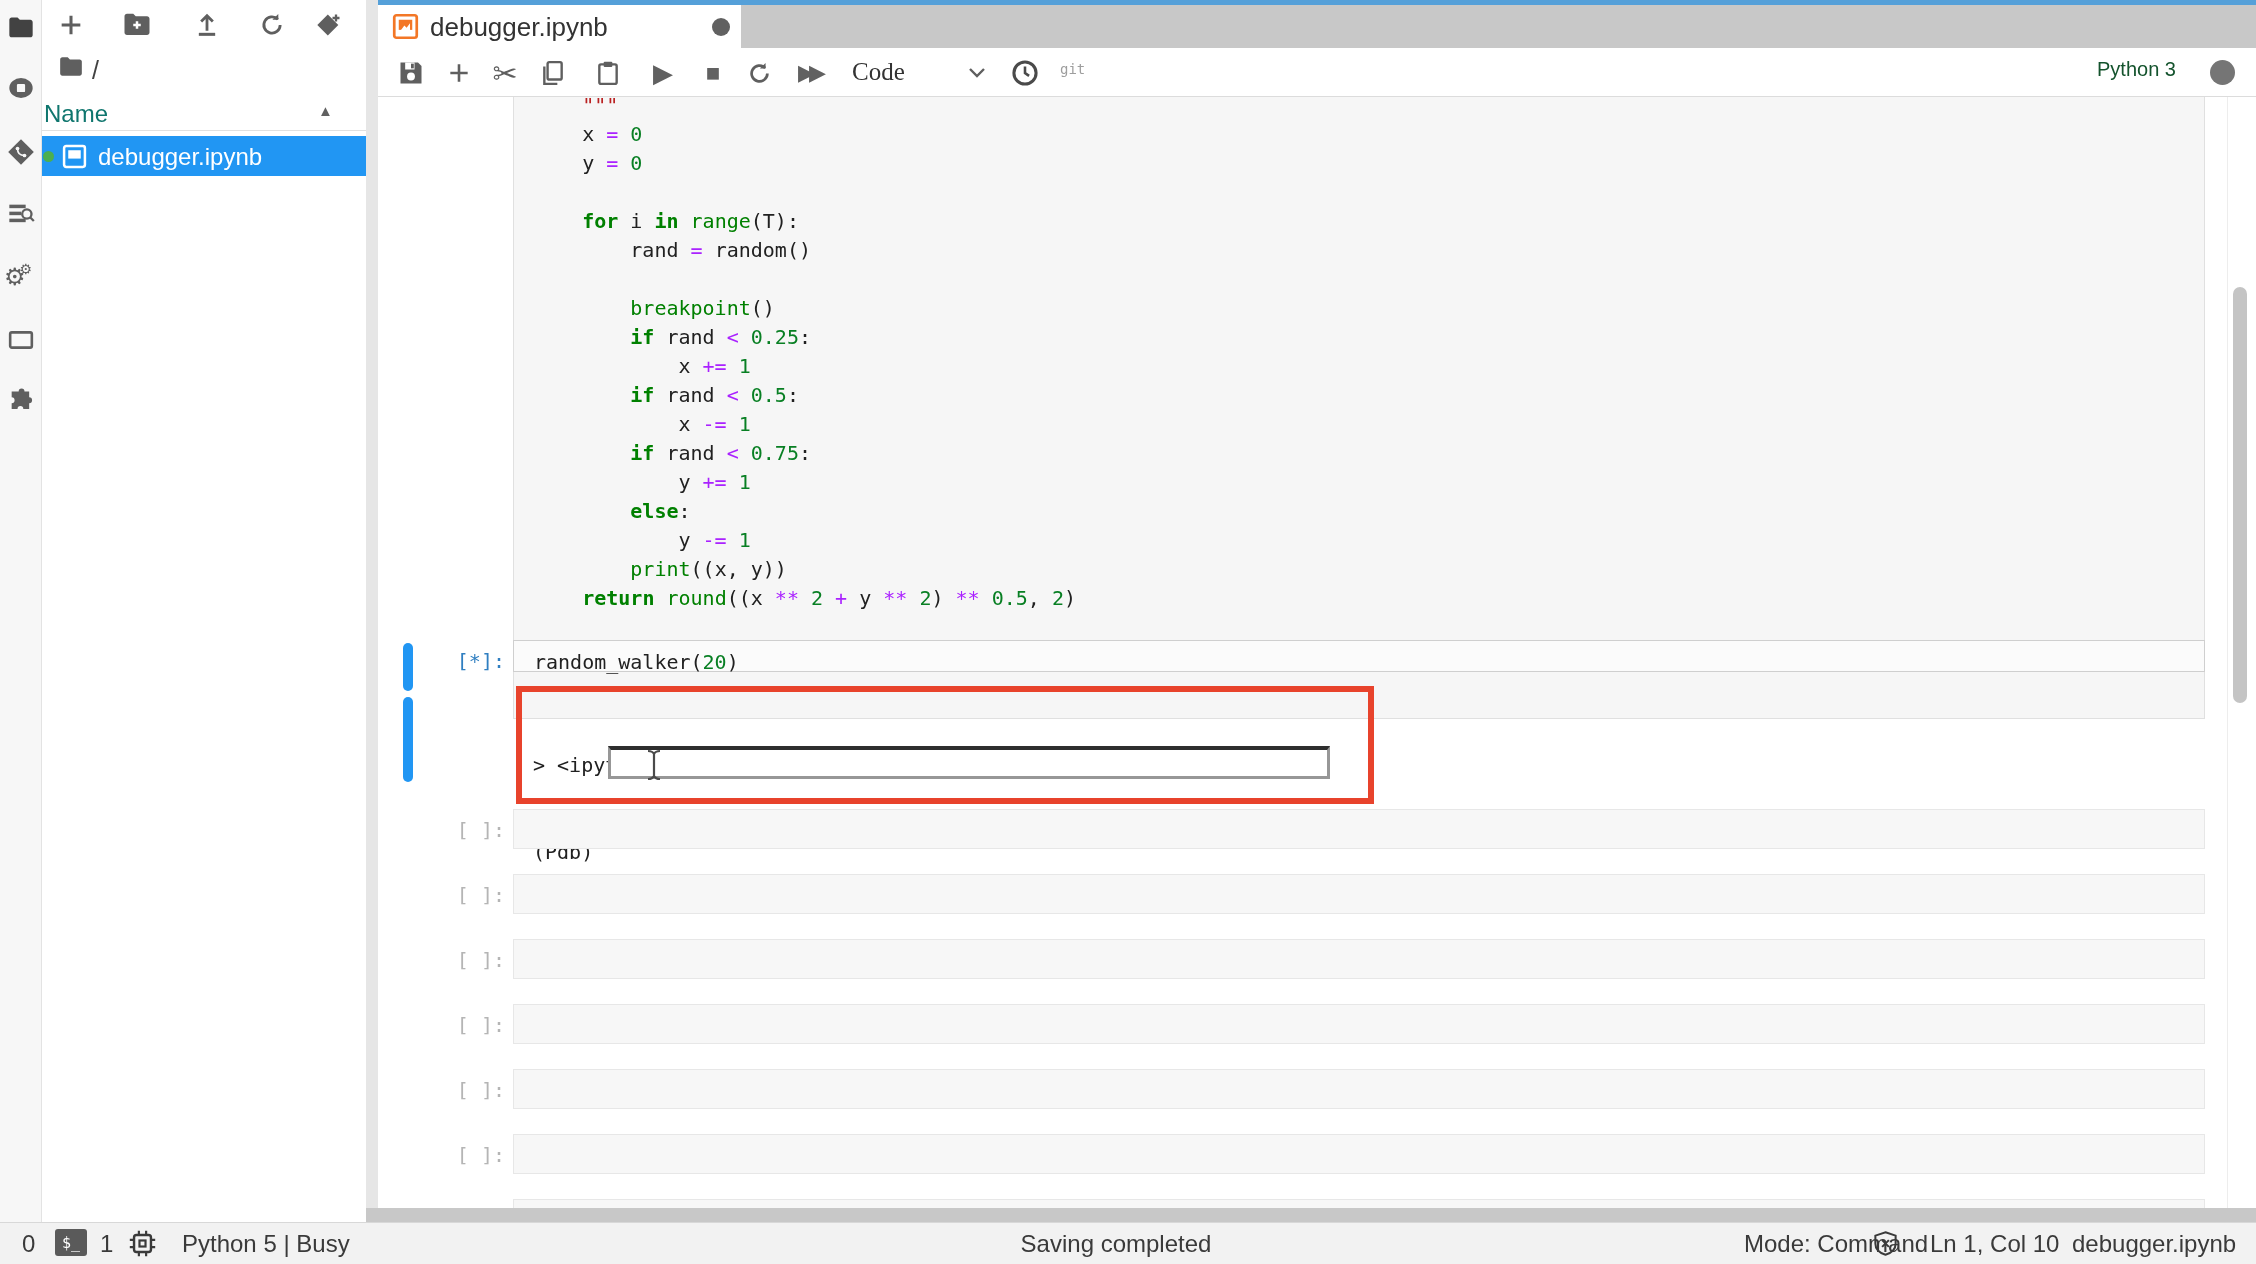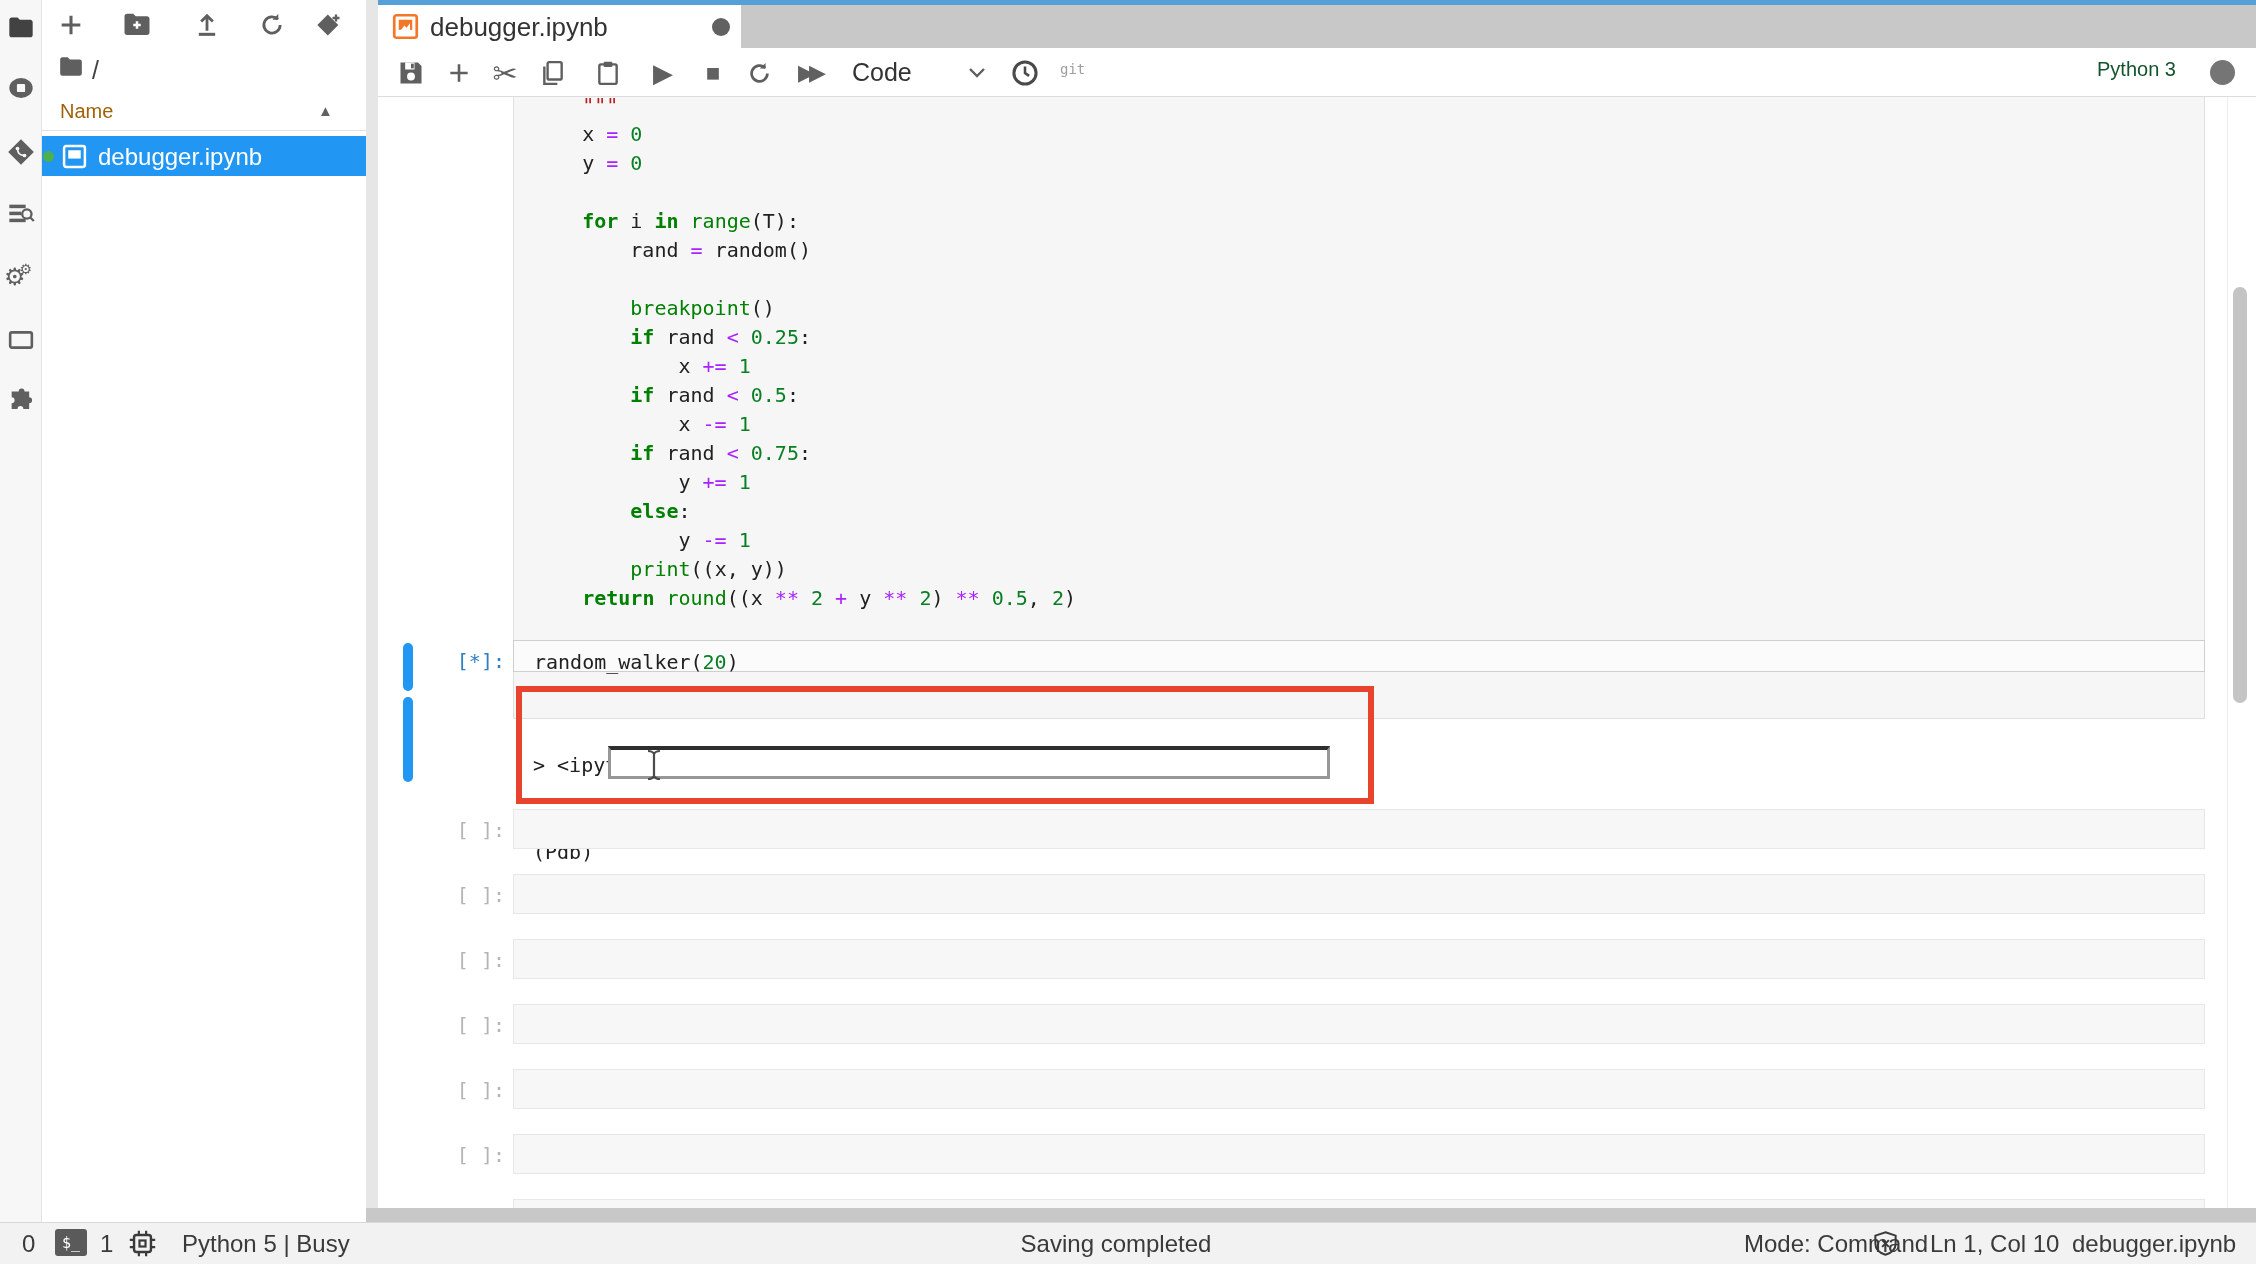--- a/index.html
+++ b/index.html
@@ -10,21 +10,21 @@
   .ico { color:#5f5f5f; display:flex; align-items:center; justify-content:center; }
   svg { display:block; }
 
   
   #rail { left:0; top:0; width:42px; height:1222px; background:#f7f7f7; border-right:1px solid #e3e3e3; }
   #rail .railbtn { position:absolute; left:7px; width:28px; height:28px; }
   
   #fb { left:42px; top:0; width:324px; height:1222px; background:#ffffff; }
   .fbtool { position:absolute; top:10px; width:30px; height:30px; }
   #fb-divider { position:absolute; left:0; top:130px; width:324px; border-top:1px solid #e0e0e0; }
-  #fb-name { position:absolute; left:18px; top:100px; font-size:20px; color:#a16207; }
+  #fb-name { position:absolute; left:2px; top:100px; font-size:24px; color:#0f766e; }
   #fb-caret { position:absolute; left:276px; top:102px; font-size:15px; color:#616161; }
   #fb-row { position:absolute; left:0; top:136px; width:324px; height:40px; background:#2196f3; }
   #fb-row .dot { position:absolute; left:1px; top:15px; width:11px; height:11px; border-radius:50%; background:#4caf50; }
   #fb-row .nbicon { position:absolute; left:20px; top:8px; }
   #fb-row .fname { position:absolute; left:56px; top:7px; color:#fff; font-size:24px; }
   #fb-crumb-slash { position:absolute; left:50px; top:56px; font-size:25px; color:#424242; }
 
   
   #dock-gap { left:366px; top:0; width:12px; height:1222px; background:#e6e6e6; }
 
@@ -234,21 +234,21 @@
       </div>
       <div class="tbtn ico" style="left:270px; color:#616161; font-size:26px;">▶</div>
       <div class="tbtn ico" style="left:320px; color:#616161; font-size:24px;">■</div>
       <div class="tbtn ico" style="left:366px;">
         <svg width="27" height="27" viewBox="0 0 24 24">
             <path d="M19 12a7 7 0 1 1-2-4.9" stroke="currentColor" stroke-width="2.4" fill="none"></path>
             <path d="M17.4 2.6v5h-5z" fill="currentColor"></path>
           </svg>
       </div>
       <div class="tbtn ico" style="left:416px; color:#616161; font-size:22px; letter-spacing:-6px;">▶▶</div>
-      <div class="tbtxt" style="left:474px;">Code</div>
+      <div class="tbtxt" style="left:474px;font-family:Liberation Serif, serif;">Code</div>
       <div class="tbtn ico" style="left:584px;">
         <svg width="20" height="14" viewBox="0 0 20 14">
             <path d="M3 3l7 7 7-7" stroke="#5f5f5f" stroke-width="2.4" fill="none"></path>
           </svg>
       </div>
       <div class="tbtn ico" style="left:632px;">
         <svg width="28" height="28" viewBox="0 0 24 24">
             <circle cx="12" cy="12" r="9.5" stroke="#4a4a4a" stroke-width="2.6" fill="none"></circle>
             <path d="M12 6.5V12l3.5 2.5" stroke="#4a4a4a" stroke-width="2.2" fill="none"></path>
           </svg>

